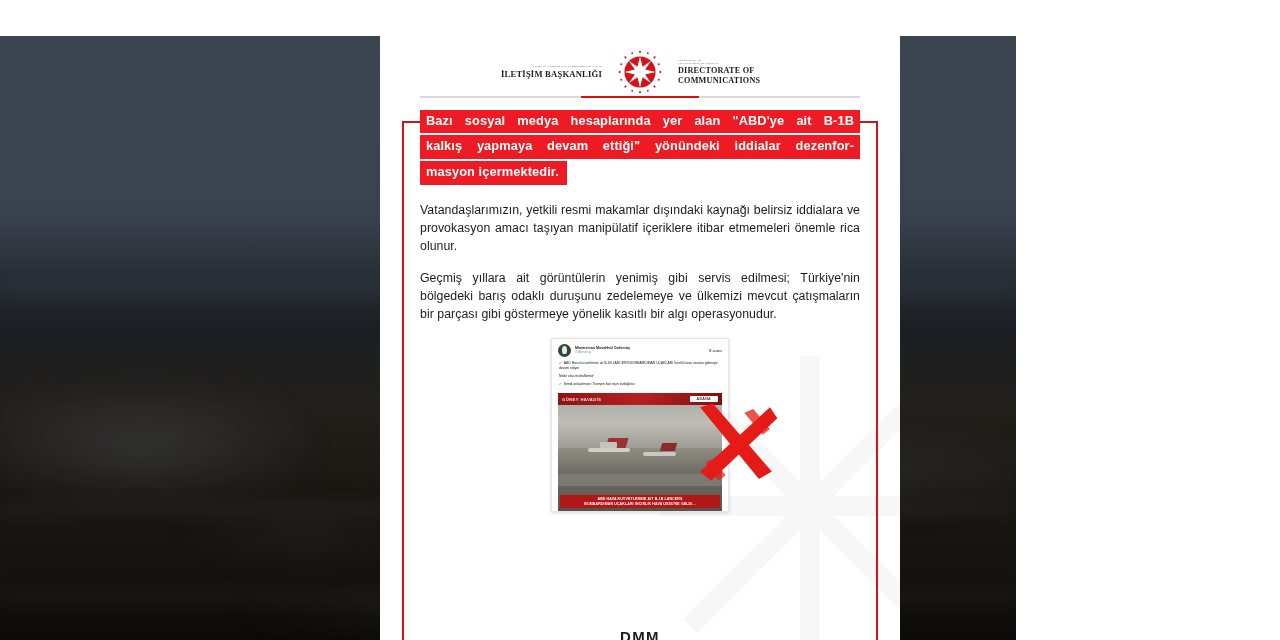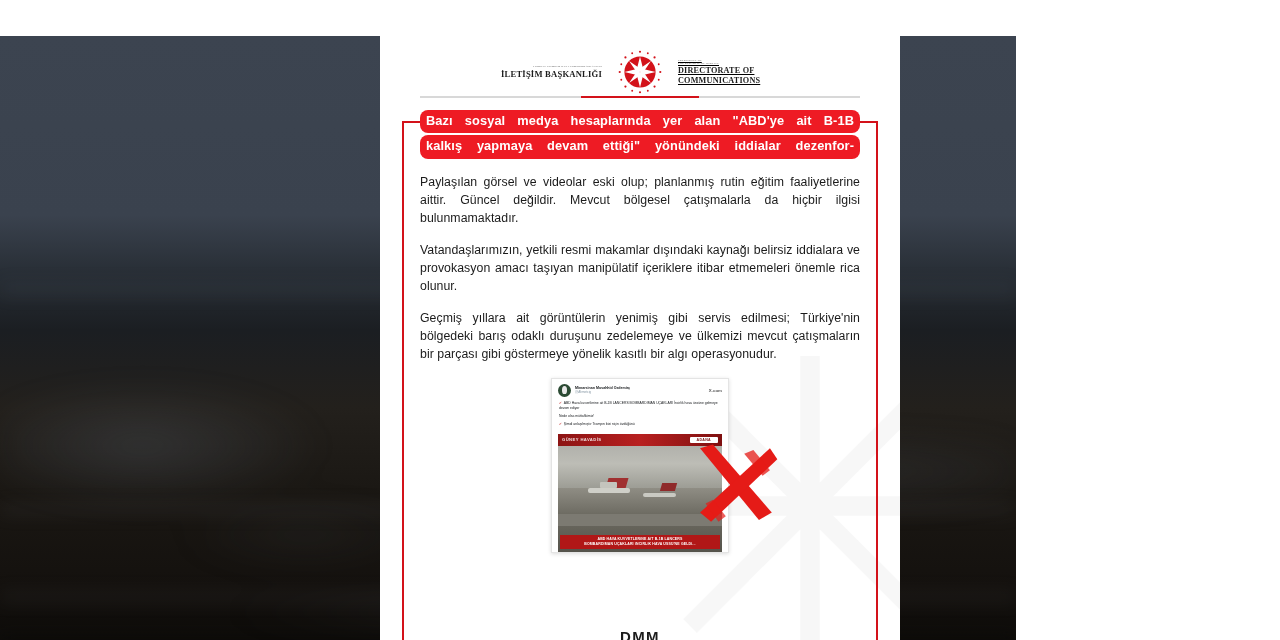--- a/index.html
+++ b/index.html
@@ -90,21 +90,21 @@
     gap: 12px;
     padding-top: 18px;
     height: 54px;
   }
   .brand-side {
     display: flex;
     flex-direction: column;
     justify-content: center;
   }
   .brand-left  { align-items: flex-end;   text-align: right; width: 140px; }
-  .brand-right { align-items: flex-start; text-align: center;  width: 140px; text-decoration: underline; }
+  .brand-right { align-items: flex-start; text-align: center;  width: 140px; }
 
   .brand-sup {
     font-size: 2.8px;
     letter-spacing: .18px;
     color: #3a3a3a;
     line-height: 1.35;
     white-space: nowrap;
     font-family: "Liberation Serif", serif;
   }
   .brand-main {
@@ -179,21 +179,20 @@
     font-size: 12.8px;
     letter-spacing: .1px;
     line-height: 1.0;
     padding: 5px 6px 6px;
     margin-bottom: 2px;
     text-align: justify;
     white-space: nowrap;
   }
   .headline .hl.just {
     text-align-last: justify;
-    border-radius: 8px;
   }
   .headline .hl.last {
     display: inline-block;
     text-align-last: left;
     padding-right: 8px;
   }
 
   .para {
     font-size: 12.3px;
     line-height: 1.46;
@@ -480,23 +479,23 @@
     <div class="bracket tl"></div>
     <div class="bracket tr"></div>
     <div class="bracket bl"></div>
     <div class="bracket br"></div>
 
     <div class="content">
 
       <div class="headline">
         <span class="hl just">Bazı sosyal medya hesaplarında yer alan "ABD'ye ait B-1B</span>
         <span class="hl just">kalkış yapmaya devam ettiği" yönündeki iddialar dezenfor-</span>
+        <span class="hl last">masyon içermektedir.</span>
       </div>
 
-      <p class="para">Paylaşılan görsel ve videolar eski olup; planlanmış rutin eğitim faaliyetlerine aittir. Güncel değildir. Mevcut bölgesel çatışmalarla da hiçbir ilgisi bulunmamaktadır.</p>
       <p class="para">Vatandaşlarımızın, yetkili resmi makamlar dışındaki kaynağı belirsiz iddialara ve provokasyon amacı taşıyan manipülatif içeriklere itibar etmemeleri önemle rica olunur.</p>
       <p class="para">Geçmiş yıllara ait görüntülerin yenimiş gibi servis edilmesi; Türkiye'nin bölgedeki barış odaklı duruşunu zedelemeye ve ülkemizi mevcut çatışmaların bir parçası gibi göstermeye yönelik kasıtlı bir algı operasyonudur.</p>
 
       <div class="evidence">
 
         <div class="tweet">
 
           <div class="tw-head">
             <div class="tw-avatar"></div>
             <div class="tw-names">

